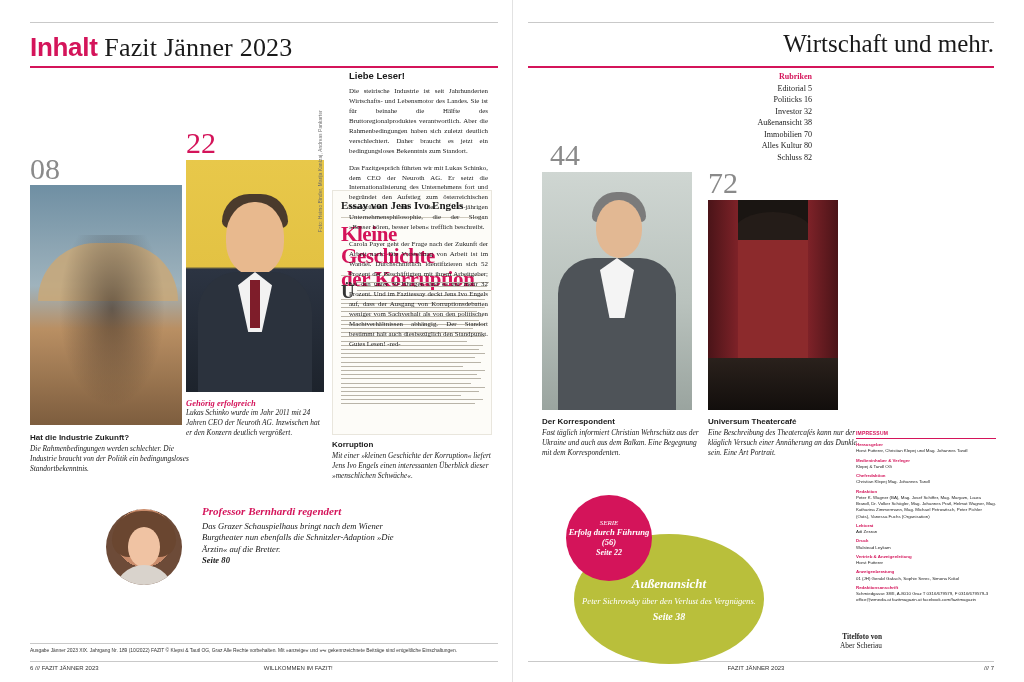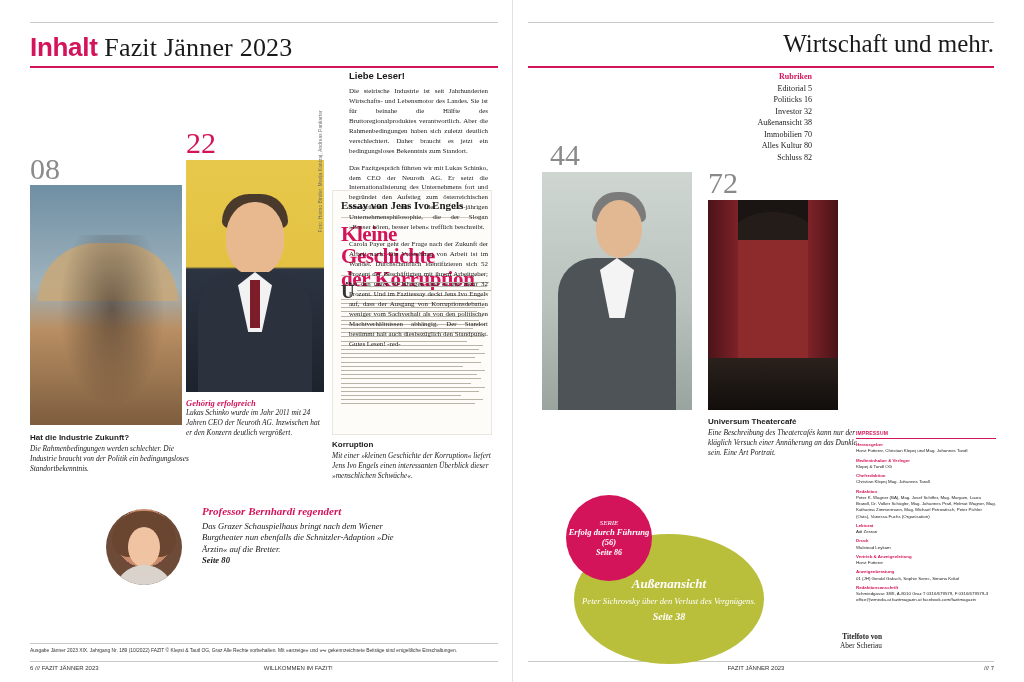--- a/index.html
+++ b/index.html
@@ -288,20 +288,24 @@
 
   <div class="it44" style="left:542px;">
     <div class="num grey">44</div>
   </div>
   <div class="ph44" style="left:542px;">
     <div class="hair"></div>
     <div class="face"></div>
     <div class="suit"></div>
     <div class="shirt"></div>
   </div>
+  <div class="cap44" style="left:542px;">
+    <div class="cap-h">Der Korrespondent</div>
+    <div class="cap-b">Fast täglich informiert Christian Wehrschütz aus der Ukraine und auch aus dem Balkan. Eine Begegnung mit dem Korrespondenten.</div>
+  </div>
 
   <div class="it72" style="left:708px;">
     <div class="num grey">72</div>
   </div>
   <div class="ph72" style="left:708px;">
     <div class="arch"></div>
     <div class="stage"></div>
     <div class="curtainL"></div>
     <div class="curtainR"></div>
     <div class="seats"></div>
@@ -312,21 +316,21 @@
   </div>
 
   <div class="badge-aussen">
     <div class="a1">Außenansicht</div>
     <div class="a2">Peter Sichrovsky über den Verlust des Vergnügens.</div>
     <div class="a3">Seite 38</div>
   </div>
   <div class="badge-serie">
     <div class="s1">SERIE</div>
     <div class="s2">Erfolg durch Führung (56)</div>
-    <div class="s3">Seite 86</div>
+    <div class="s3">Seite 22</div>
   </div>
 
   <div class="titelfoto">
     <div class="tf1">Titelfoto von</div>
     <div>Aber Scheriau</div>
   </div>
 
   <div class="impressum">
     <div class="imp-h">IMPRESSUM</div>
     <div class="blk"><span class="lbl">Herausgeber</span><br><span>Horst Futterer, Christian Klepej und Mag. Johannes Tandl</span></div>

